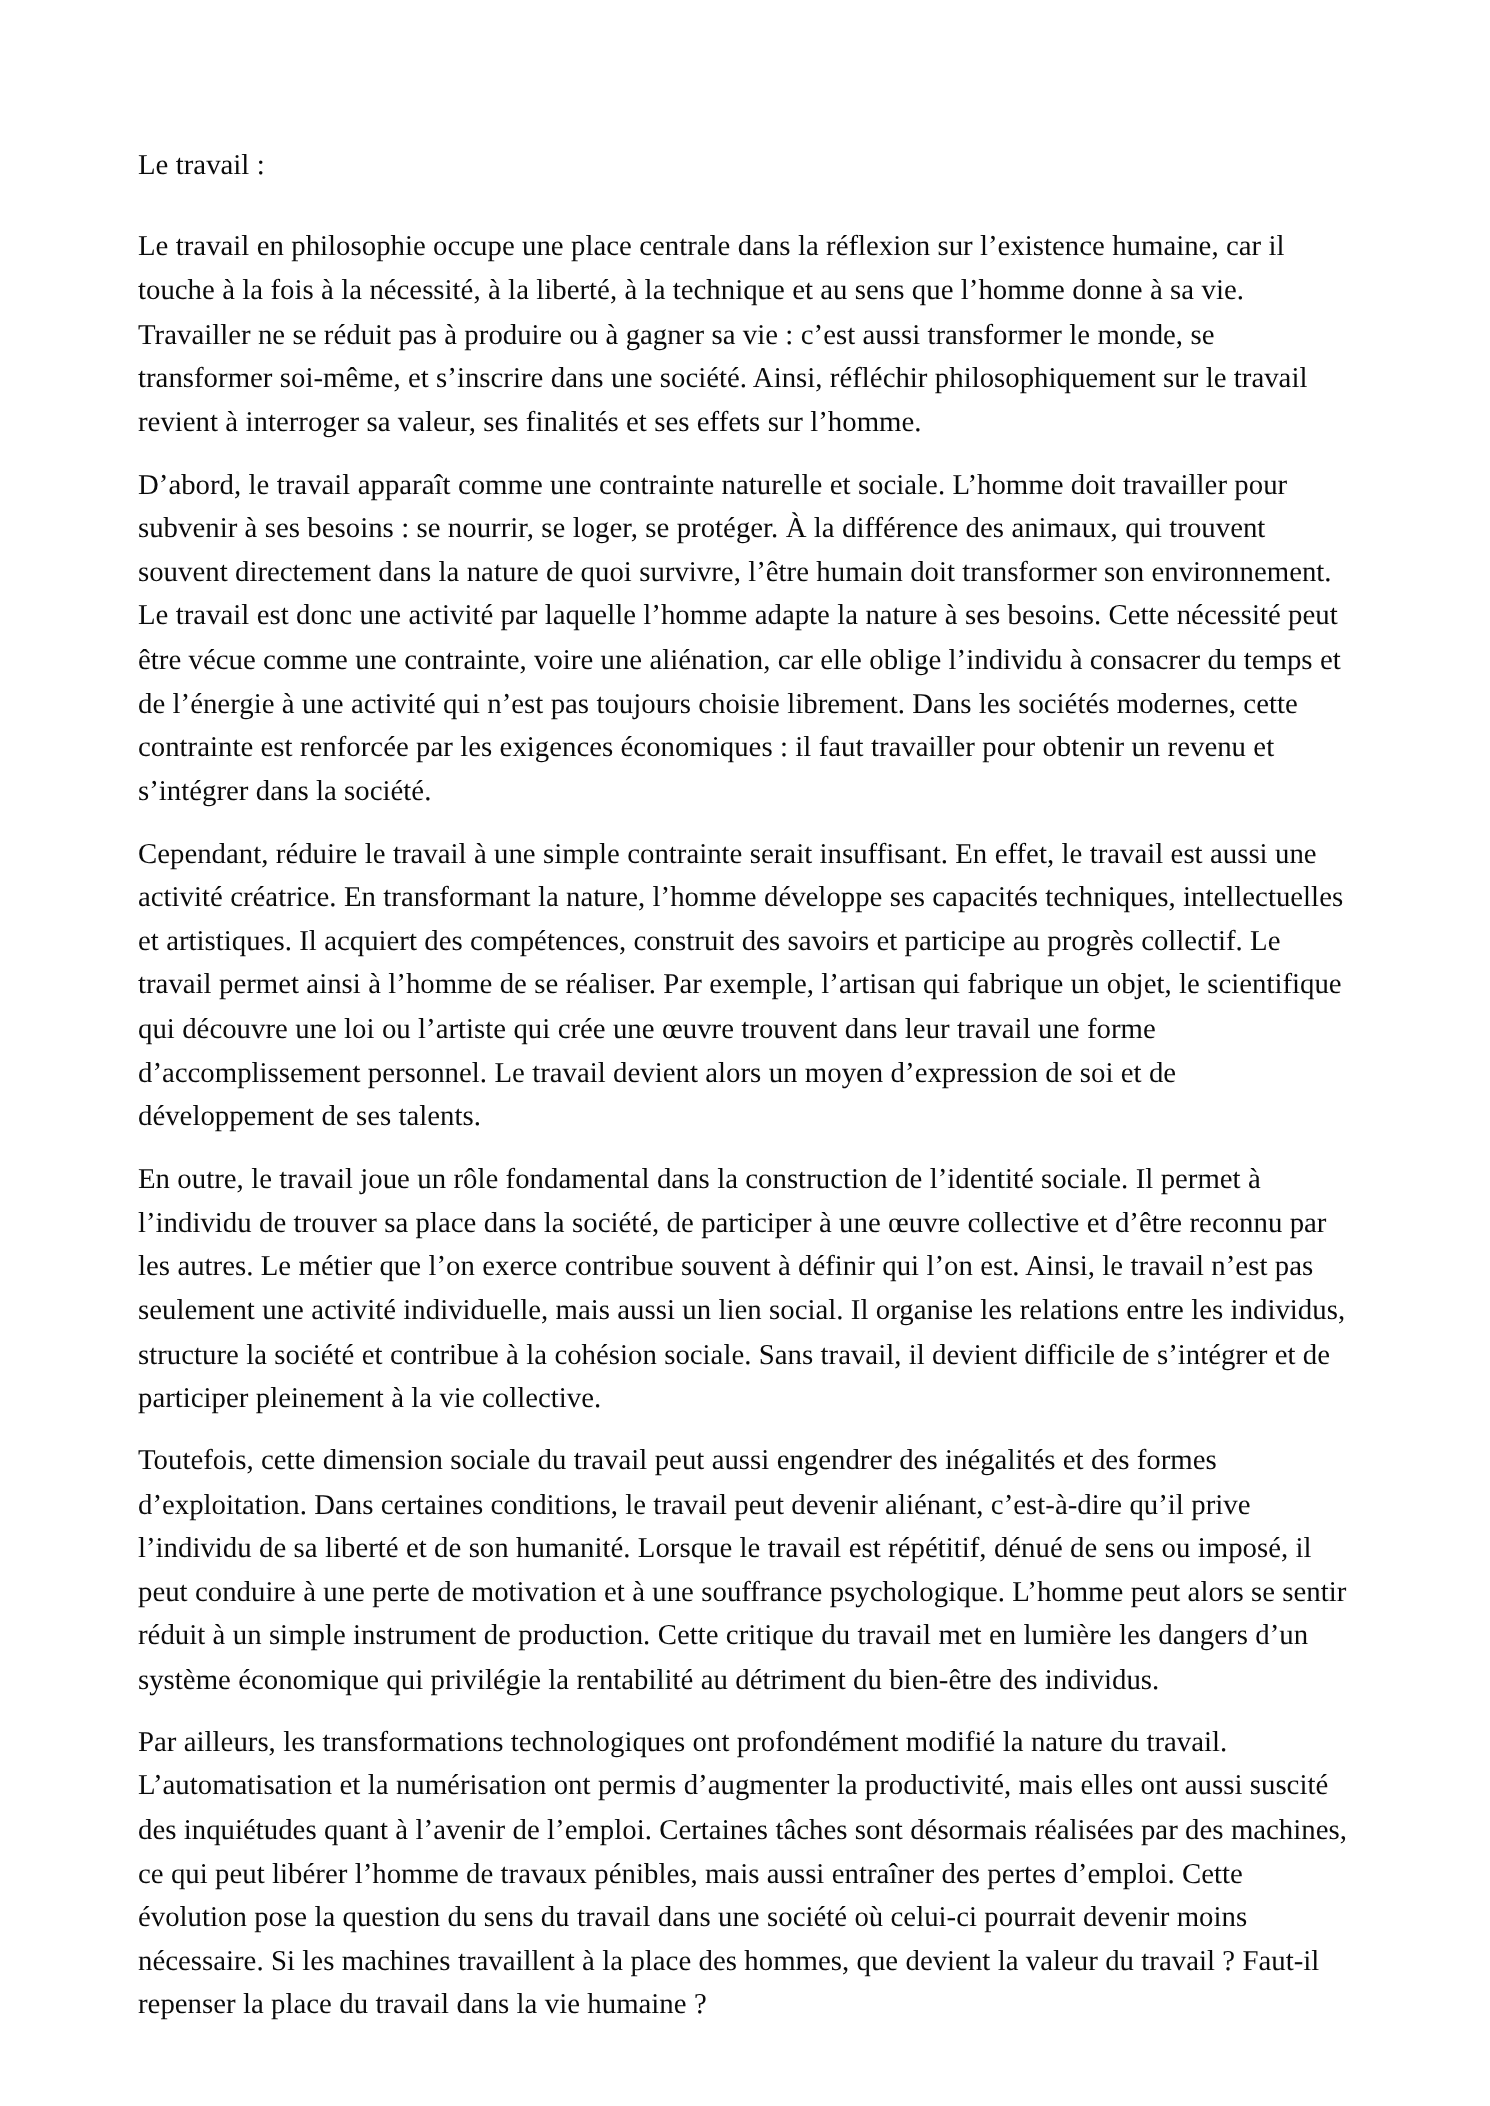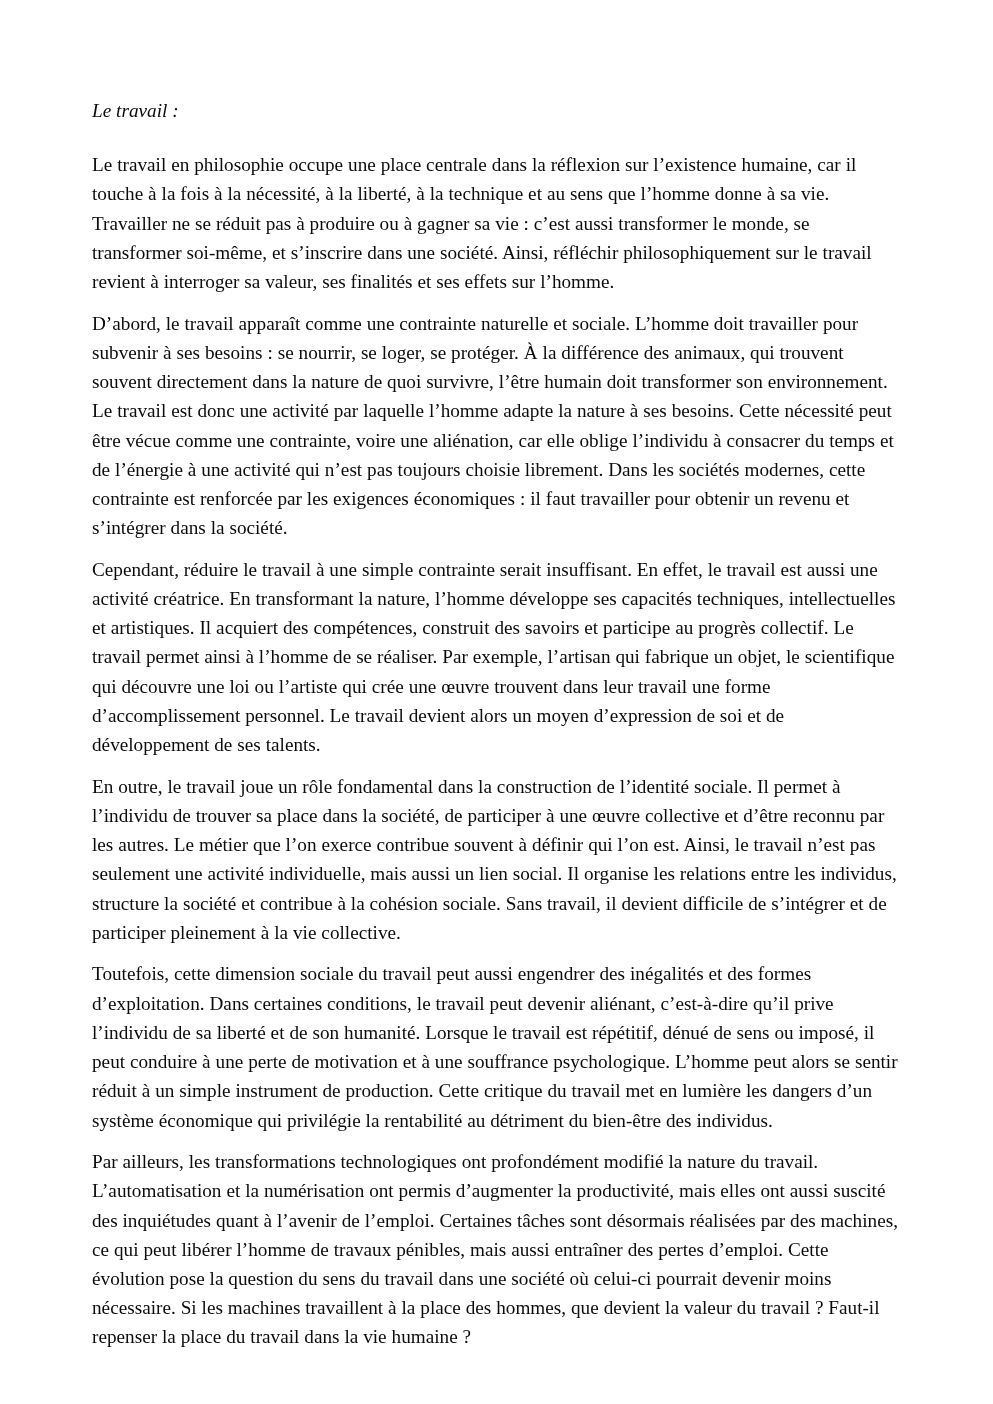--- a/index.html
+++ b/index.html
@@ -36,21 +36,20 @@
     text-align: left;
     margin: 0 0 12.5px 0;
     color: #0b0b0b;
     word-spacing: 0.1px;
     letter-spacing: 0.01px;
     hyphens: none;
   }
 
   .para.title-line {
     margin-bottom: 25px;
-    font-style: italic;
   }
 
   .para:last-child {
     margin-bottom: 0;
   }
 </style>
 </head>
 <body>
 
 <div class="page">

